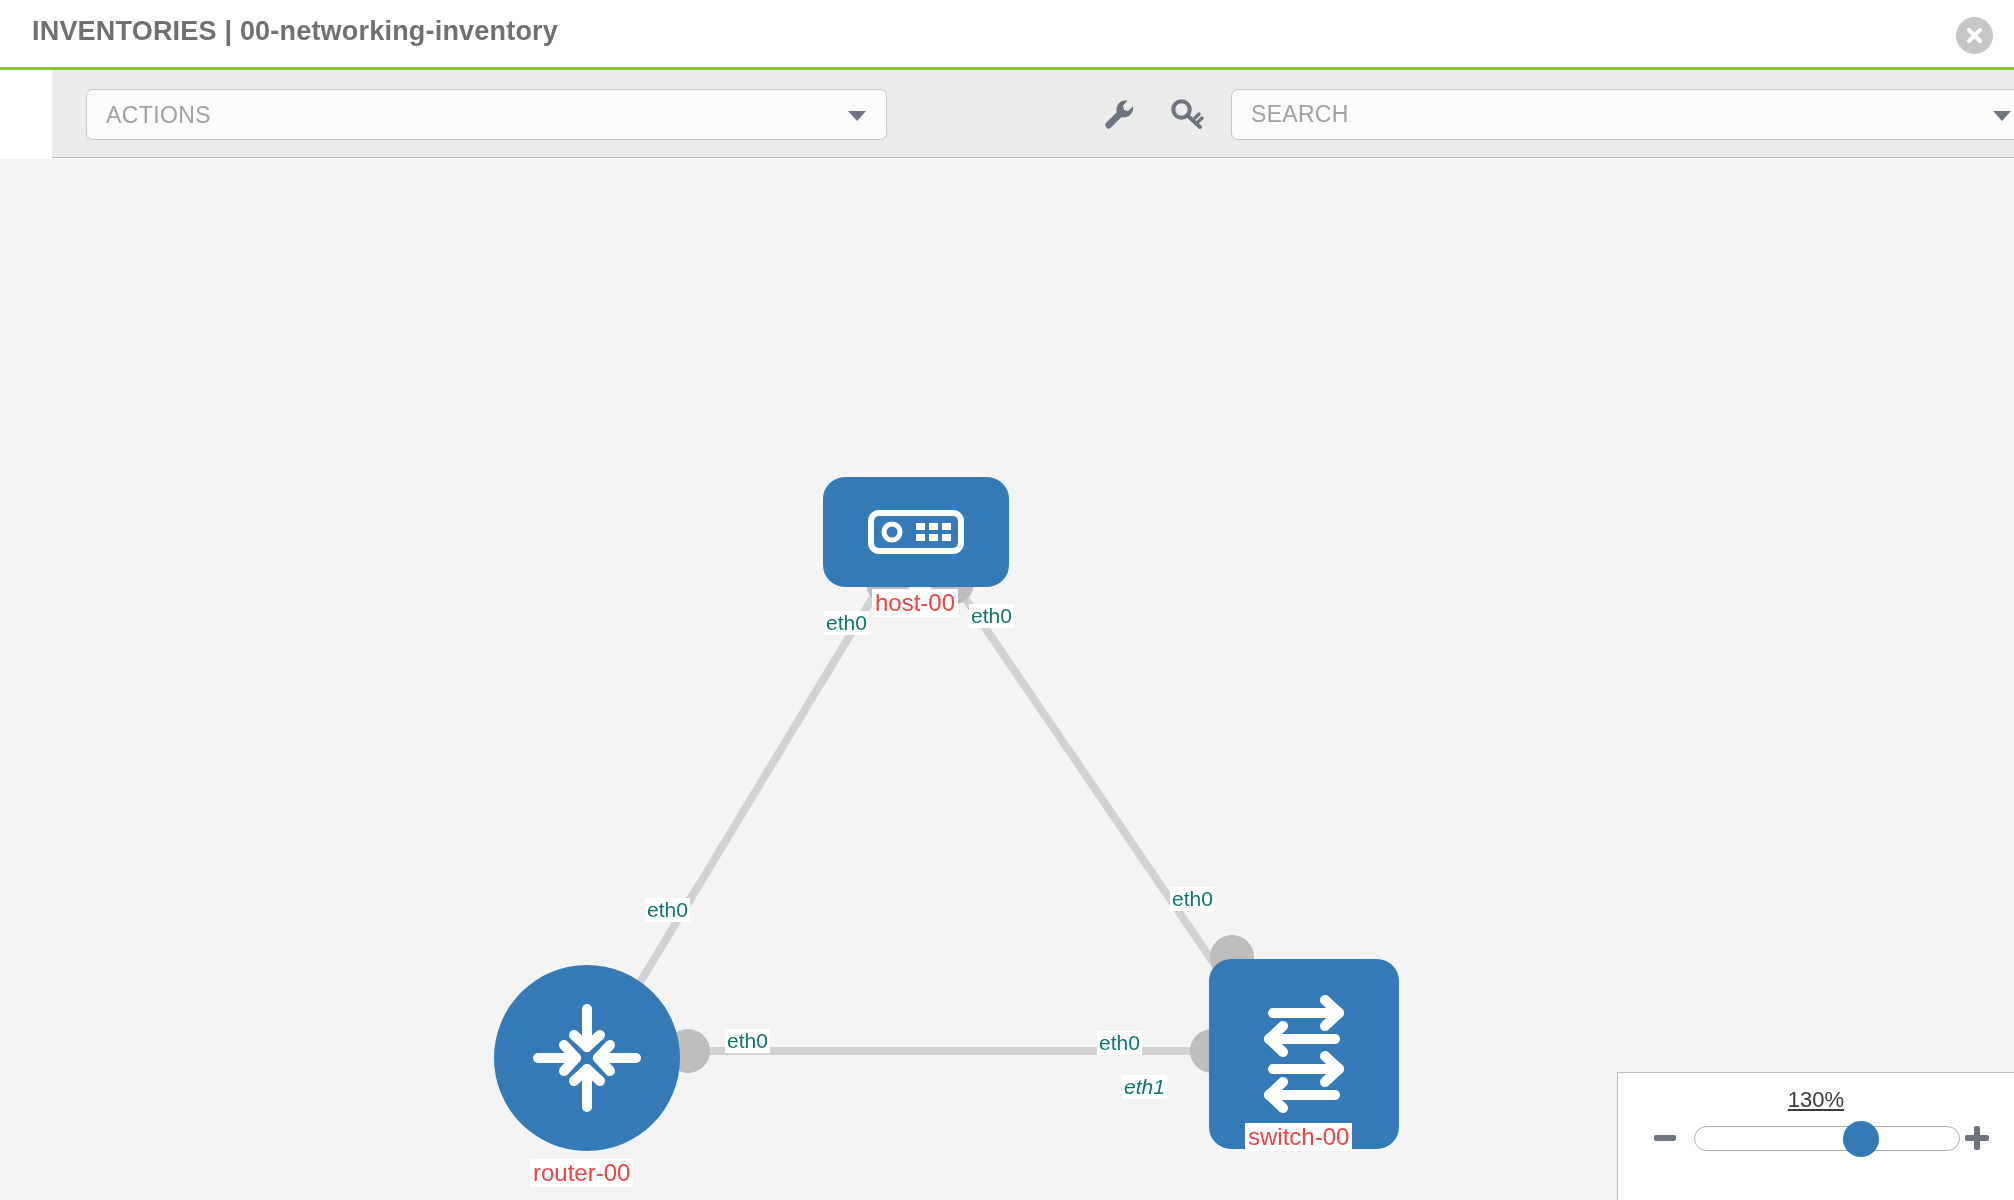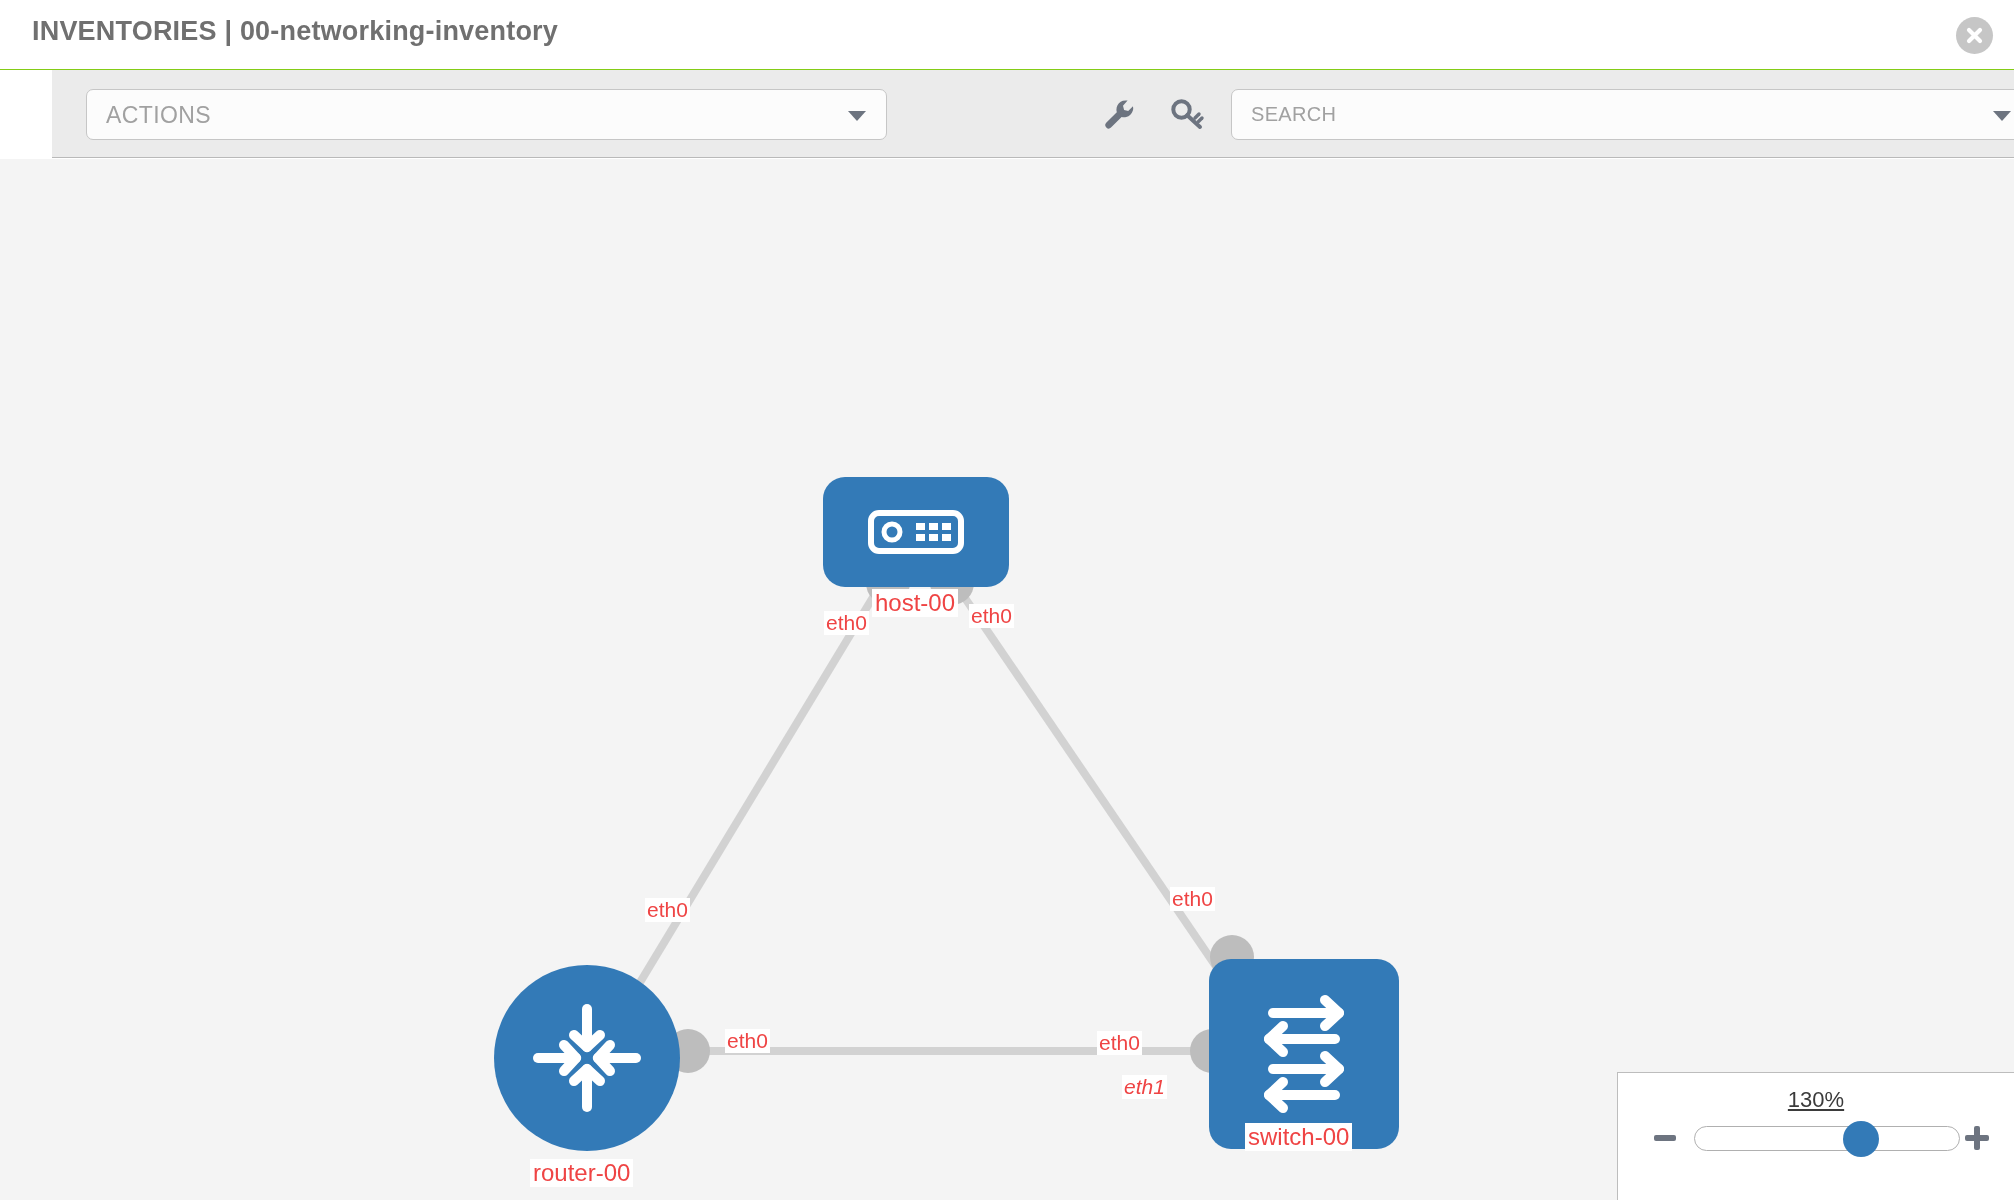--- a/index.html
+++ b/index.html
@@ -9,21 +9,21 @@
     background: #ffffff;
     overflow: hidden;
   }
   #app { position: relative; width: 2014px; height: 1200px; }
 
   
   .header {
     position: absolute; left: 0; top: 0;
     width: 2014px; height: 70px;
     background: #ffffff;
-    border-bottom: 1px solid #84cc16;
+    border-bottom: 3px solid #84cc16;
   }
   .header-title {
     position: absolute; left: 32px; top: 16px;
     font-size: 27px; font-weight: bold;
     color: #707070; letter-spacing: .2px;
     white-space: nowrap;
   }
   .close-btn {
     position: absolute; right: 21px; top: 17px;
     width: 37px; height: 37px; border-radius: 50%;
@@ -72,21 +72,21 @@
     position: absolute; left: 1179px; top: 19px;
     width: 801px; height: 51px;
     background: #fcfcfc;
     border: 1px solid #c6c6c6; border-radius: 7px;
   }
   .search-input {
     position: absolute; left: 19px; top: 0;
     width: 720px; height: 49px;
     border: none; outline: none; background: transparent;
     font-family: "Liberation Sans", sans-serif;
-    font-size: 20px; color: #555;
+    font-size: 23px; color: #555;
   }
   .search-input::placeholder { color: #a1a1a1; letter-spacing: .3px; }
 
   
   .canvas {
     position: absolute; left: 0; top: 159px;
     width: 2014px; height: 1041px;
     background: #f4f4f4;
     overflow: hidden;
   }
@@ -96,21 +96,21 @@
   .node-label {
     position: absolute;
     font-size: 24px; color: #ef4444;
     background: #ffffff;
     white-space: nowrap;
     padding: 0 3px;
     line-height: 1.15;
   }
   .iface-label {
     position: absolute;
-    font-size: 21px; color: #ef4444;
+    font-size: 21px; color: #0f766e;
     background: #ffffff;
     white-space: nowrap;
     padding: 0 2px;
     line-height: 1.15;
   }
 
   
   .node { position: absolute; cursor: pointer; }
   .node-shape {
     position: absolute; left: 0; top: 0;

